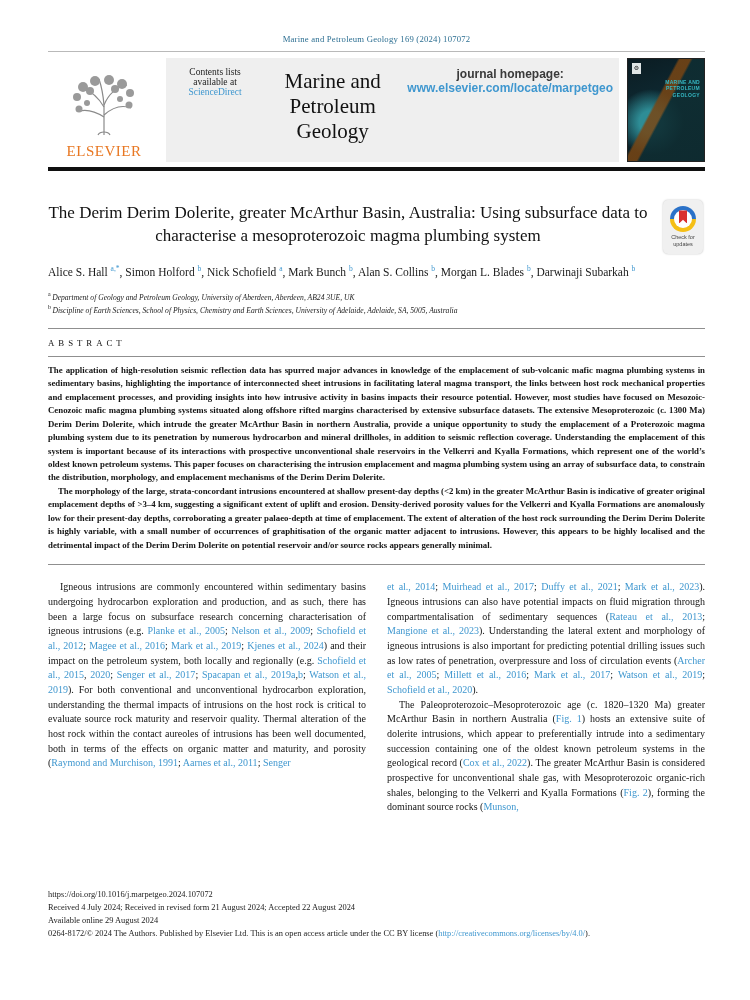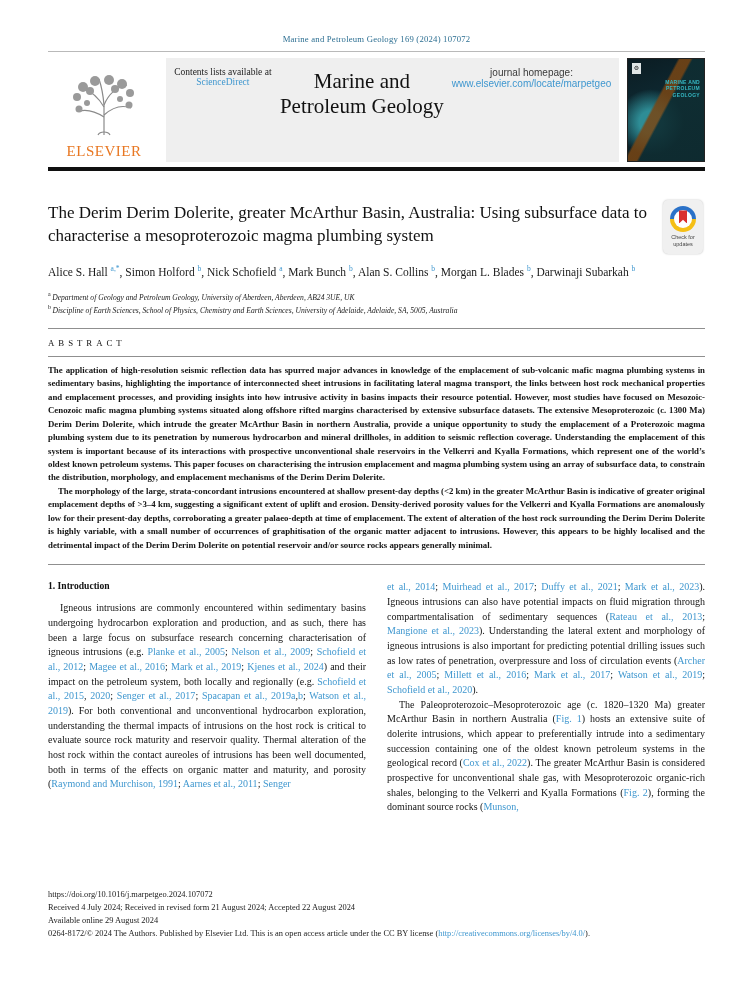--- a/index.html
+++ b/index.html
@@ -11,35 +11,35 @@
   .rule-thin{border:0;border-top:1px solid #b9b9b9;margin:7px 0 6px 0;}
 
   
   .masthead{display:flex;align-items:stretch;gap:6px;}
   .logo-col{width:112px;display:flex;flex-direction:column;align-items:center;justify-content:flex-end;padding-bottom:2px;}
   .elsevier-word{font-size:15px;color:#e87722;letter-spacing:.5px;font-weight:400;margin-top:2px;}
   .band{flex:1;background:#efefef;text-align:center;padding:9px 6px 10px 6px;display:flex;flex-direction:row;justify-content:space-between;}
   .contents-line{font-size:9.5px;color:#222;}
   .link{color:#3f97cf;cursor:pointer;}
   .journal-title{font-size:21px;color:#111;margin:2px 0;}
-  .homepage-line{font-family:"Liberation Sans",sans-serif;font-size:10px;color:#3a3a3a;}
+  .homepage-line{font-family:"Liberation Sans",sans-serif;font-size:12px;color:#3a3a3a;font-weight:bold;}
   .cover-col{width:80px;display:flex;align-items:flex-start;justify-content:flex-end;}
   .cover{width:78px;height:104px;background:
      linear-gradient(118deg, rgba(0,0,0,0) 0 38%, rgba(120,70,20,.85) 40% 48%, rgba(15,45,50,.9) 50% 100%),
      radial-gradient(circle at 30% 62%, #2e8d96 0 14%, rgba(0,0,0,0) 40%),
      linear-gradient(160deg,#0b1c22 0%,#0e2a33 45%,#06141a 100%);
      position:relative;border:1px solid #222;box-sizing:border-box;}
   .cover-title{position:absolute;top:20px;right:4px;width:42px;font-family:"Liberation Sans",sans-serif;
      font-size:5px;line-height:1.25;color:#35b8c4;text-align:right;font-weight:700;letter-spacing:.3px;}
   .cover-mark{position:absolute;top:4px;left:4px;width:9px;height:11px;background:#dfe5e5;font-size:6px;color:#222;text-align:center;line-height:11px;}
   .bar-thick{height:4px;background:#101010;margin-top:5px;}
 
   
   .title-wrap{position:relative;margin-top:31px;}
-  h1.article-title{font-size:17px;font-weight:400;line-height:1.35;margin:0;max-width:600px;color:#111;}
+  h1.article-title{font-size:17px;font-weight:400;line-height:1.35;margin:0;max-width:600px;color:#111;text-align:center;}
   .badge{position:absolute;right:2px;top:-2px;width:40px;height:54px;background:#f0f0f0;border-radius:5px;
      display:flex;flex-direction:column;align-items:center;justify-content:center;gap:2px;box-shadow:0 0 2px rgba(0,0,0,.25);}
   .cm-circle{width:26px;height:26px;border-radius:50%;background:conic-gradient(#2b72c8 0 25%, #f5bf16 25% 75%, #2b72c8 75% 100%);position:relative;}
   .cm-inner{position:absolute;inset:4px;background:#fff;border-radius:50%;}
   .cm-book{position:absolute;left:9px;top:4px;width:8px;height:13px;background:#d9302e;
      clip-path:polygon(0 0,100% 0,100% 100%,50% 72%,0 100%);}
   .badge-label{font-family:"Liberation Sans",sans-serif;font-size:5.5px;line-height:1.2;color:#444;text-align:center;}
 
   
   .authors{margin-top:15px;font-size:11.5px;line-height:1.5;max-width:620px;}
@@ -148,21 +148,20 @@
   <hr class="rule-mid">
   <div class="abstract-head">ABSTRACT</div>
   <div class="abstract">
     <p>The application of high-resolution seismic reflection data has spurred major advances in knowledge of the emplacement of sub-volcanic mafic magma plumbing systems in sedimentary basins, highlighting the importance of interconnected sheet intrusions in facilitating lateral magma transport, the links between host rock mechanical properties and emplacement processes, and providing insights into how intrusive activity in basins impacts their resource potential. However, most studies have focused on Mesozoic-Cenozoic mafic magma plumbing systems situated along offshore rifted margins characterised by extensive subsurface datasets. The extensive Mesoproterozoic (c. 1300 Ma) Derim Derim Dolerite, which intrude the greater McArthur Basin in northern Australia, provide a unique opportunity to study the emplacement of a Proterozoic magma plumbing system due to its penetration by numerous hydrocarbon and mineral drillholes, in addition to seismic reflection coverage. Understanding the emplacement of this system is important because of its interactions with prospective unconventional shale reservoirs in the Velkerri and Kyalla Formations, which represent one of the world’s oldest known petroleum systems. This paper focuses on characterising the intrusion emplacement and magma plumbing system using an array of subsurface data, to constrain the distribution, morphology, and emplacement mechanisms of the Derim Derim Dolerite.</p>
     <p class="indent">The morphology of the large, strata-concordant intrusions encountered at shallow present-day depths (&lt;2 km) in the greater McArthur Basin is indicative of greater original emplacement depths of &gt;3–4 km, suggesting a significant extent of uplift and erosion. Density-derived porosity values for the Velkerri and Kyalla Formations are anomalously low for their present-day depths, corroborating a greater palaeo-depth at time of emplacement. The extent of alteration of the host rock surrounding the Derim Derim Dolerite is highly variable, with a small number of occurrences of graphitisation of the organic matter adjacent to intrusions. However, this appears to be highly localised and the detrimental impact of the Derim Derim Dolerite on potential reservoir and/or source rocks appears generally minimal.</p>
   </div>
   <hr class="rule-mid">
 
   <div class="columns">
     <div class="col">
-      <h2 class="sec">1. Introduction</h2>
       <p class="indent"><span>Igneous intrusions are commonly encountered within sedimentary basins undergoing hydrocarbon exploration and production, and as such, there has been a large focus on subsurface research concerning characterisation of igneous intrusions (e.g. </span><span class="link">Planke et al., 2005</span><span>; </span><span class="link">Nelson et al., 2009</span><span>; </span><span class="link">Schofield et al., 2012</span><span>; </span><span class="link">Magee et al., 2016</span><span>; </span><span class="link">Mark et al., 2019</span><span>; </span><span class="link">Kjenes et al., 2024</span><span>) and their impact on the petroleum system, both locally and regionally (e.g. </span><span class="link">Schofield et al., 2015</span><span>, </span><span class="link">2020</span><span>; </span><span class="link">Senger et al., 2017</span><span>; </span><span class="link">Spacapan et al., 2019a</span><span>,</span><span class="link">b</span><span>; </span><span class="link">Watson et al., 2019</span><span>). For both conventional and unconventional hydrocarbon exploration, understanding the thermal impacts of intrusions on the host rock is critical to evaluate source rock maturity and reservoir quality. Thermal alteration of the host rock within the contact aureoles of intrusions has been well documented, both in terms of the effects on organic matter and maturity, and porosity (</span><span class="link">Raymond and Murchison, 1991</span><span>; </span><span class="link">Aarnes et al., 2011</span><span>; </span><span class="link">Senger</span></p>
     </div>
     <div class="col">
       <p><span class="link">et al., 2014</span><span>; </span><span class="link">Muirhead et al., 2017</span><span>; </span><span class="link">Duffy et al., 2021</span><span>; </span><span class="link">Mark et al., 2023</span><span>). Igneous intrusions can also have potential impacts on fluid migration through compartmentalisation of sedimentary sequences (</span><span class="link">Rateau et al., 2013</span><span>; </span><span class="link">Mangione et al., 2023</span><span>). Understanding the lateral extent and morphology of igneous intrusions is also important for predicting potential drilling issues such as low rates of penetration, overpressure and loss of circulation events (</span><span class="link">Archer et al., 2005</span><span>; </span><span class="link">Millett et al., 2016</span><span>; </span><span class="link">Mark et al., 2017</span><span>; </span><span class="link">Watson et al., 2019</span><span>; </span><span class="link">Schofield et al., 2020</span><span>).</span></p>
       <p class="indent"><span>The Paleoproterozoic–Mesoproterozoic age (c. 1820–1320 Ma) greater McArthur Basin in northern Australia (</span><span class="link">Fig. 1</span><span>) hosts an extensive suite of dolerite intrusions, which appear to preferentially intrude into a sedimentary succession containing one of the oldest known petroleum systems in the geological record (</span><span class="link">Cox et al., 2022</span><span>). The greater McArthur Basin is considered prospective for unconventional shale gas, with Mesoproterozoic organic-rich shales, belonging to the Velkerri and Kyalla Formations (</span><span class="link">Fig. 2</span><span>), forming the dominant source rocks (</span><span class="link">Munson,</span></p>
     </div>
   </div>
 
   <div class="footer">
     <div class="link">https://doi.org/10.1016/j.marpetgeo.2024.107072</div>

